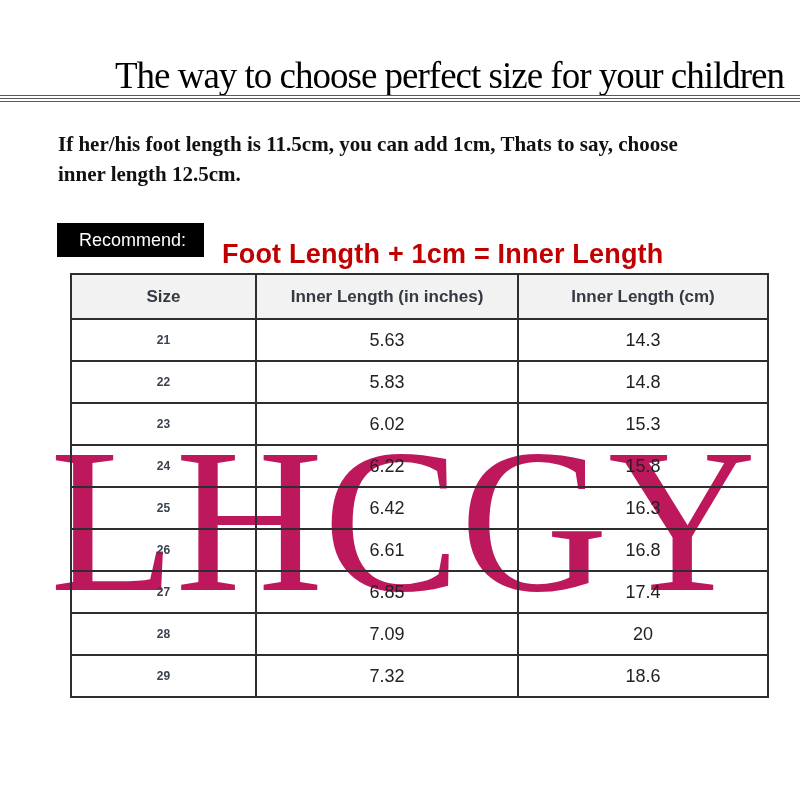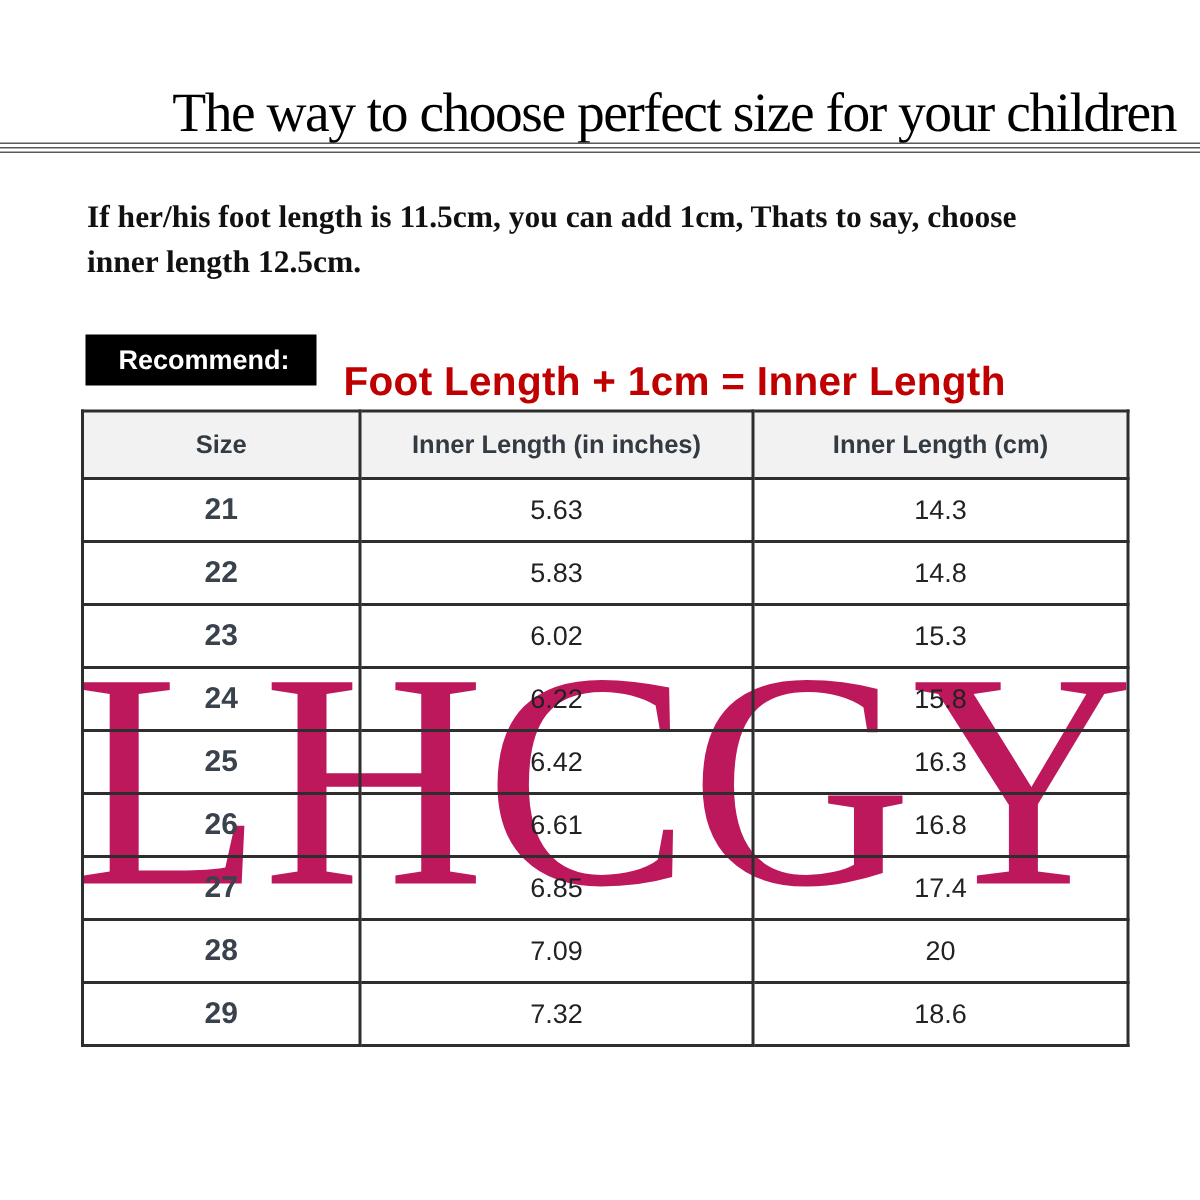--- a/index.html
+++ b/index.html
@@ -58,21 +58,21 @@
     position: absolute;
     top: 210px; left: 57px; right: 40px;
     display: flex;
     align-items: center;
     gap: 18px;
     font-family: "Liberation Sans", sans-serif;
   }
   .badge {
     background: #000000;
     color: #ffffff;
-    font-weight: 700;
+    font-weight: 400;
     font-size: 18px;
     line-height: 1;
     padding: 8px 18px 8px 22px;
     white-space: nowrap;
   }
   .formula {
     color: #c00000;
     font-weight: 700;
     font-size: 27px;
     letter-spacing: 0.2px;
@@ -90,21 +90,21 @@
     line-height: 1;
     color: #be185d;
     z-index: 0;
     user-select: none;
     white-space: nowrap;
   }
 
   
   .size-table {
     position: absolute;
-    top: 273px; left: 54px;
+    top: 273px; left: 70px;
     width: 691px;
     border-collapse: collapse;
     table-layout: fixed;
     z-index: 1;
     font-family: "Liberation Sans", sans-serif;
   }
   .size-table th, .size-table td {
     border: 2px solid #2e2e2e;
     text-align: center;
     vertical-align: middle;
@@ -117,21 +117,21 @@
     font-size: 17px;
     font-weight: 700;
     color: #333a42;
   }
   .size-table tbody td { height: 40px; }
   .size-table .col-size  { width: 183px; }
   .size-table .col-in    { width: 260px; }
   .size-table .col-cm    { width: 248px; }
   .size-table tbody td.cell-size {
     font-weight: 700;
-    font-size: 20px;
+    font-size: 12px;
     color: #39424d;
   }
   .size-table tbody td.cell-num {
     font-size: 18px;
     font-weight: 400;
     color: #222222;
   }
 </style>
 </head>
 <body>

